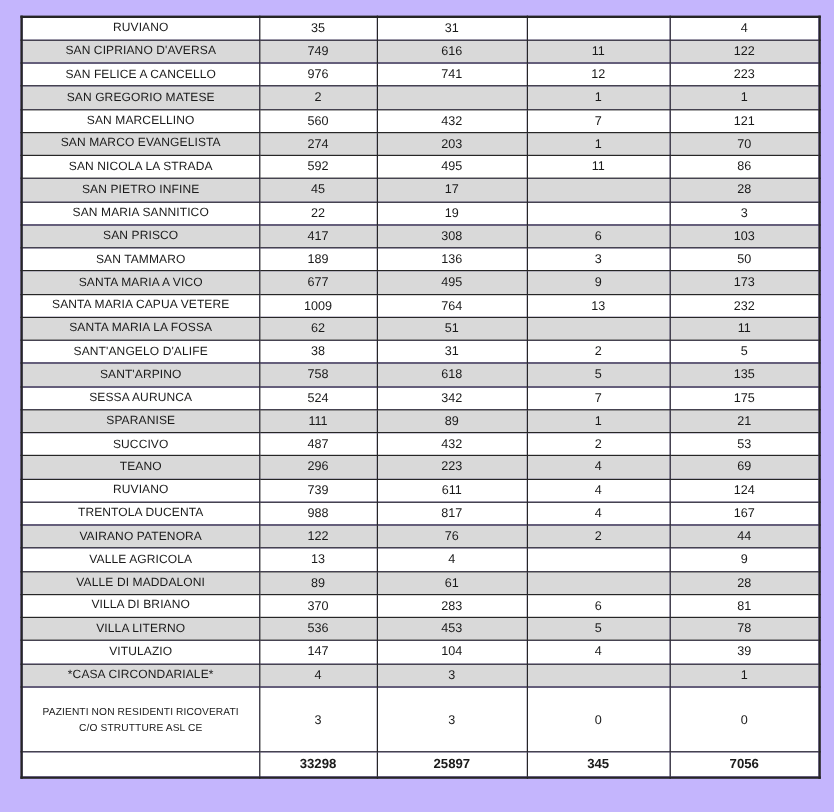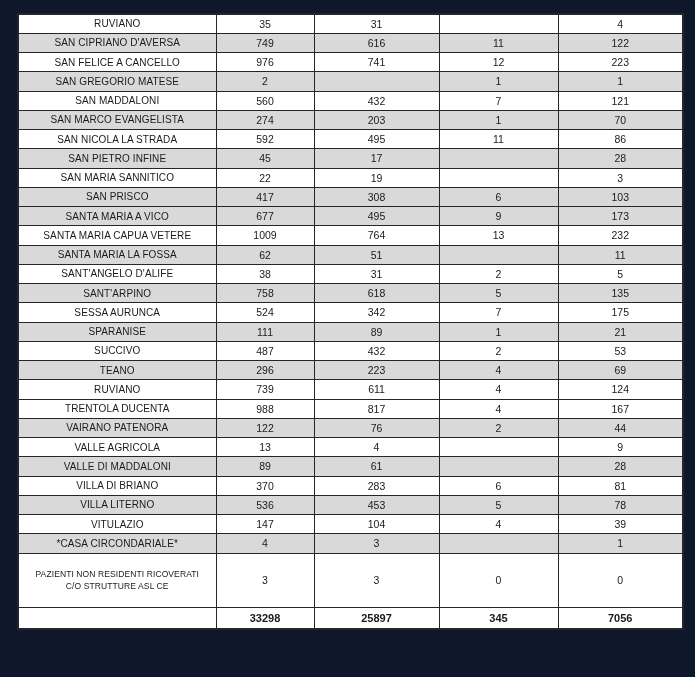--- a/index.html
+++ b/index.html
@@ -8,21 +8,21 @@
     background: #ffffff;
     width: 695px;
     height: 677px;
     overflow: hidden;
     font-family: "Liberation Sans", sans-serif;
   }
   .page {
     position: relative;
     width: 695px;
     height: 677px;
-    background: #0f172a;
+    background: #c4b5fd;
   }
   table.muni-table {
     position: absolute;
     left: 17px;
     top: 13px;
     width: 665px;
     border-collapse: collapse;
     table-layout: fixed;
     border: 2px solid #262626;
   }
@@ -100,21 +100,21 @@
           <td class="value-cell">223</td>
         </tr>
         <tr class="row-regular row-shaded">
           <td class="name-cell">SAN GREGORIO MATESE</td>
           <td class="value-cell">2</td>
           <td class="value-cell"></td>
           <td class="value-cell">1</td>
           <td class="value-cell">1</td>
         </tr>
         <tr class="row-regular">
-          <td class="name-cell">SAN MADDALONI</td>
+          <td class="name-cell">SAN MARCELLINO</td>
           <td class="value-cell">560</td>
           <td class="value-cell">432</td>
           <td class="value-cell">7</td>
           <td class="value-cell">121</td>
         </tr>
         <tr class="row-regular row-shaded">
           <td class="name-cell">SAN MARCO EVANGELISTA</td>
           <td class="value-cell">274</td>
           <td class="value-cell">203</td>
           <td class="value-cell">1</td>
@@ -140,20 +140,27 @@
           <td class="value-cell">19</td>
           <td class="value-cell"></td>
           <td class="value-cell">3</td>
         </tr>
         <tr class="row-regular row-shaded">
           <td class="name-cell">SAN PRISCO</td>
           <td class="value-cell">417</td>
           <td class="value-cell">308</td>
           <td class="value-cell">6</td>
           <td class="value-cell">103</td>
+        </tr>
+        <tr class="row-regular">
+          <td class="name-cell">SAN TAMMARO</td>
+          <td class="value-cell">189</td>
+          <td class="value-cell">136</td>
+          <td class="value-cell">3</td>
+          <td class="value-cell">50</td>
         </tr>
         <tr class="row-regular row-shaded">
           <td class="name-cell">SANTA MARIA A VICO</td>
           <td class="value-cell">677</td>
           <td class="value-cell">495</td>
           <td class="value-cell">9</td>
           <td class="value-cell">173</td>
         </tr>
         <tr class="row-regular">
           <td class="name-cell">SANTA MARIA CAPUA VETERE</td>

